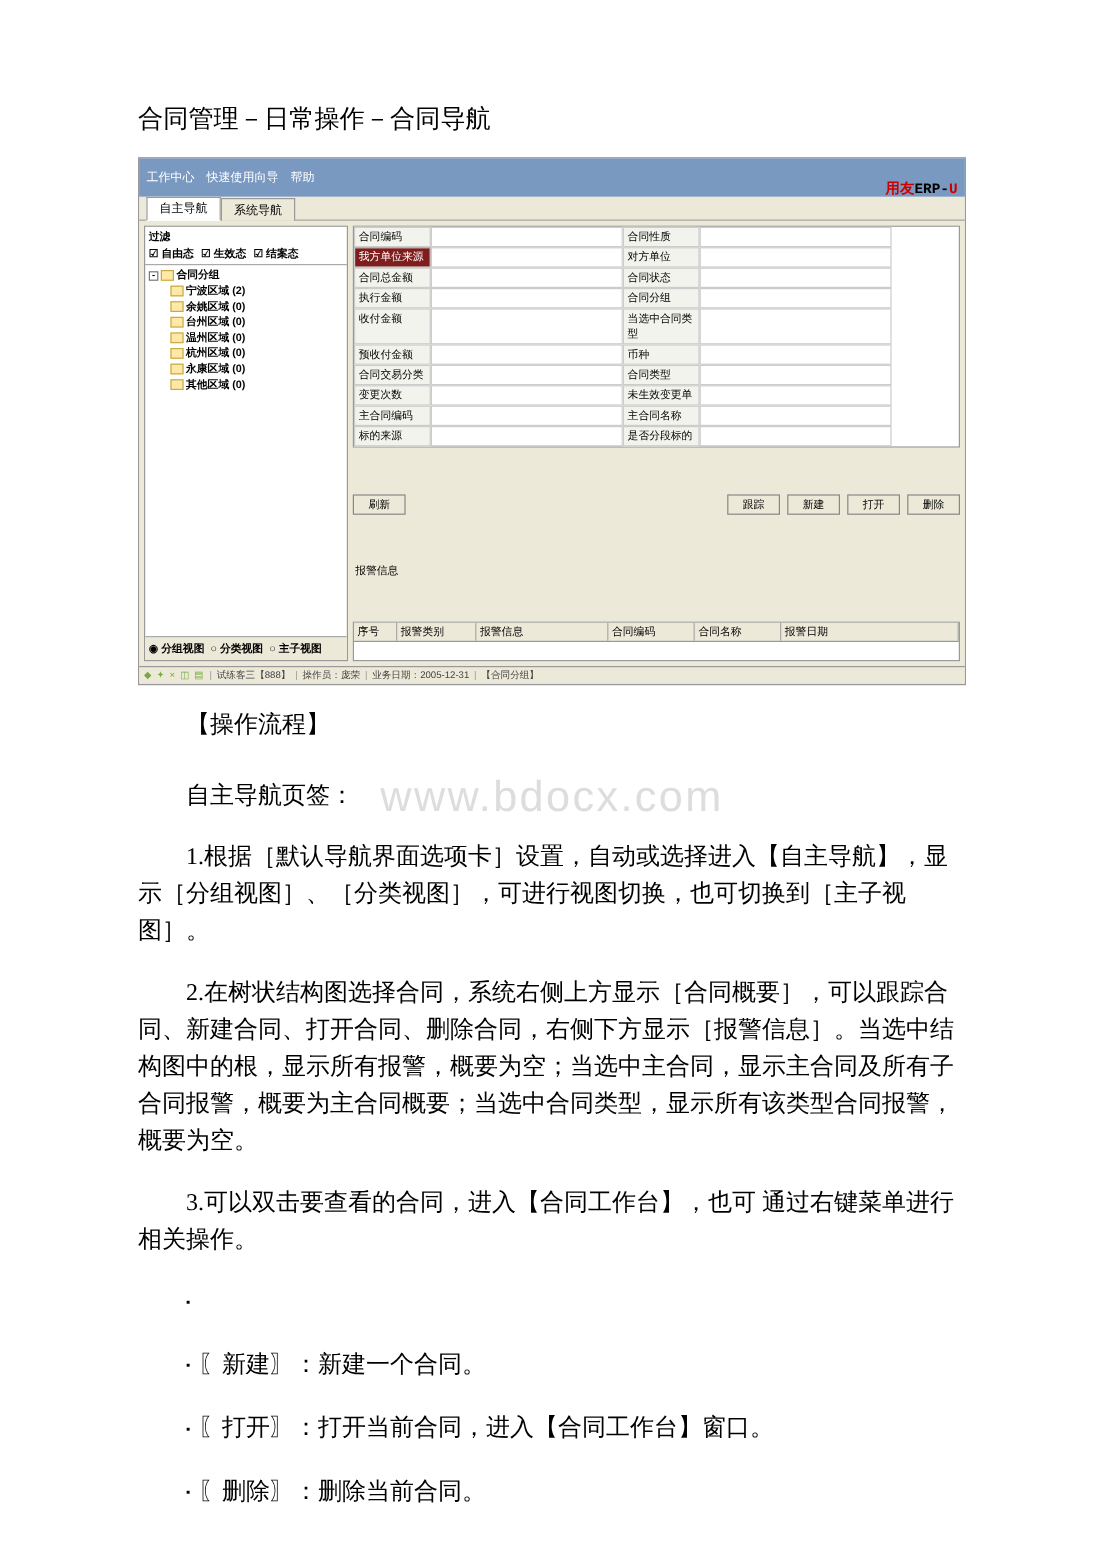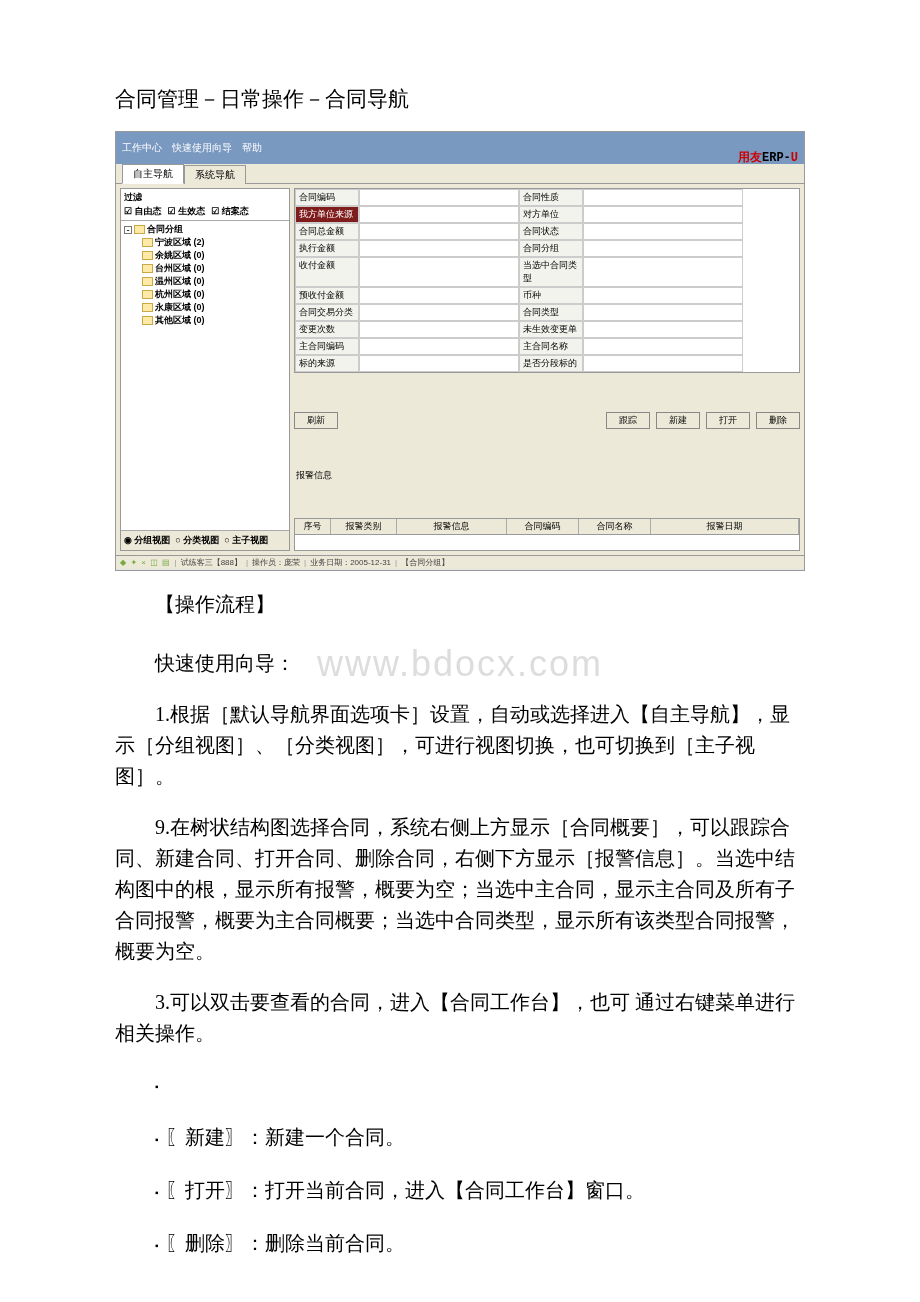--- a/index.html
+++ b/index.html
@@ -33,21 +33,21 @@
   .frow { display: flex; }
   .fcell-l { width: 64px; border: 1px solid #ccc; padding: 1px 3px; background: #f3f3ee; }
   .fcell-l.selected { background: #7f1d1d; color: #fff; }
   .fcell-v { width: 160px; border: 1px solid #ccc; }
   .btnrow { display: flex; padding: 4px 0; gap: 6px; }
   .btn { font-size: 9px; padding: 1px 12px; background: #ece9d8; border: 1px solid #888; }
   .spacer { flex: 1; }
   .alarmlbl { font-size: 9px; padding: 1px 2px; }
   .table { flex: 1; background: #fff; border: 1px solid #999; }
   .thead { display: flex; background: #ece9d8; border-bottom: 1px solid #999; }
-  .th { border-right: 1px solid #aaa; padding: 1px 3px; font-size: 9px; text-align: center; }
+  .th { border-right: 1px solid #aaa; padding: 1px 3px; font-size: 9px; }
   .statusbar { height: 14px; background: #ece9d8; border-top: 1px solid #999; font-size: 8px; display: flex; align-items: center; padding: 0 4px; gap: 4px; color: #444; }
   .statusbar .sicons { letter-spacing: 1px; color: #7a4; }
   .statusbar .sep { color: #999; }
   .watermark { position: relative; text-align: center; font-size: 36px; color: #ddd; letter-spacing: 2px; margin: -4px 0 12px 0; font-family: Arial, sans-serif; z-index: 0; height: 0; }
   .prose { font-size: 20px; line-height: 1.55; position: relative; z-index: 1; }
   .prose p { margin-bottom: 20px; text-indent: 2em; }
   .prose p.noind { text-indent: 0; }
   .bullets { list-style: none; margin-left: 2em; }
   .bullets li { margin-bottom: 22px; font-size: 20px; }
   .bullets li::before { content: "▪"; font-size: 10px; color: #000; display: inline-block; width: 1em; vertical-align: middle; }
@@ -229,23 +229,23 @@
       <span class="sep">|</span>
       <span>业务日期：2005-12-31</span>
       <span class="sep">|</span>
       <span>【合同分组】</span>
     </div>
   </div>
 
   <div class="prose">
     <p>【操作流程】</p>
     <div class="watermark">www.bdocx.com</div>
-    <p class="noind" style="text-indent:2em">快速使用向导：</p>
+    <p class="noind" style="text-indent:2em">自主导航页签：</p>
     <p>1.根据［默认导航界面选项卡］设置，自动或选择进入【自主导航】，显示［分组视图］、［分类视图］，可进行视图切换，也可切换到［主子视图］。</p>
-    <p>9.在树状结构图选择合同，系统右侧上方显示［合同概要］，可以跟踪合同、新建合同、打开合同、删除合同，右侧下方显示［报警信息］。当选中结构图中的根，显示所有报警，概要为空；当选中主合同，显示主合同及所有子合同报警，概要为主合同概要；当选中合同类型，显示所有该类型合同报警，概要为空。</p>
+    <p>2.在树状结构图选择合同，系统右侧上方显示［合同概要］，可以跟踪合同、新建合同、打开合同、删除合同，右侧下方显示［报警信息］。当选中结构图中的根，显示所有报警，概要为空；当选中主合同，显示主合同及所有子合同报警，概要为主合同概要；当选中合同类型，显示所有该类型合同报警，概要为空。</p>
     <p>3.可以双击要查看的合同，进入【合同工作台】，也可 通过右键菜单进行相关操作。</p>
     <ul class="bullets">
       <li></li>
       <li>〖新建〗：新建一个合同。</li>
       <li>〖打开〗：打开当前合同，进入【合同工作台】窗口。</li>
       <li>〖删除〗：删除当前合同。</li>
     </ul>
   </div>
 </div>
 

